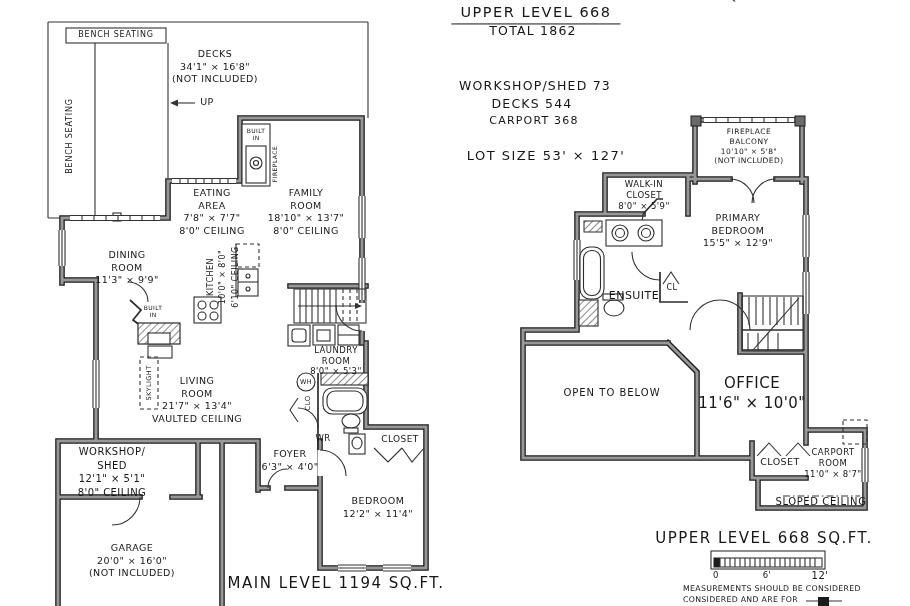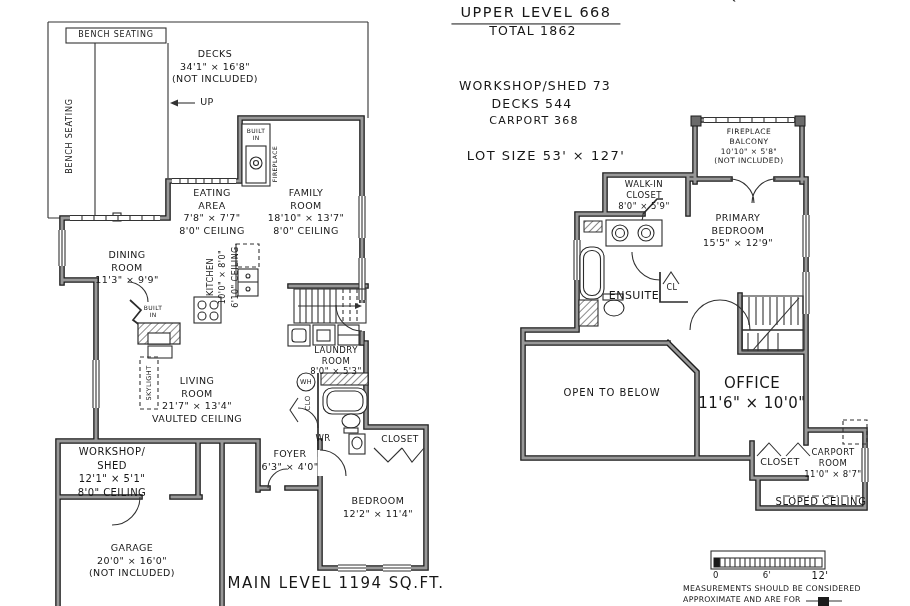--- a/index.html
+++ b/index.html
@@ -301,22 +301,23 @@
   <div class="lbl" style="left:672px;top:288px;font-size:8px">CL</div>
   <div class="lbl" style="left:612px;top:393px;font-size:10px;letter-spacing:1px">OPEN TO BELOW</div>
   <div class="lbl" style="left:752px;top:394px;font-size:15px">
     <span>OFFICE</span><span>11'6" × 10'0"</span>
   </div>
   <div class="lbl" style="left:780px;top:462px;font-size:9.5px">CLOSET</div>
   <div class="lbl" style="left:833px;top:464px;font-size:8.5px;line-height:1.3">
     <span>CARPORT</span><span>ROOM</span><span>11'0" × 8'7"</span>
   </div>
   <div class="lbl" style="left:821px;top:502px;font-size:10px;letter-spacing:.6px">SLOPED CEILING</div>
+  <div class="lbl" style="left:764px;top:539px;font-size:15px;letter-spacing:1.5px">UPPER LEVEL 668 SQ.FT.</div>
 
   <div class="lbl" style="left:716px;top:576px;font-size:8.5px">0</div>
   <div class="lbl" style="left:767px;top:576px;font-size:8.5px">6'</div>
   <div class="lbl" style="left:820px;top:576px;font-size:10px">12'</div>
 
   <div class="lbl lbl-left" style="left:683px;top:594px;font-size:7.8px;line-height:1.45;letter-spacing:.3px">
-    <span>MEASUREMENTS SHOULD BE CONSIDERED</span><span>APPROXIMATE AND ARE FOR</span>
+    <span>MEASUREMENTS SHOULD BE CONSIDERED</span><span>CONSIDERED AND ARE FOR</span>
   </div>
 
 </div>
 
 </body></html>

